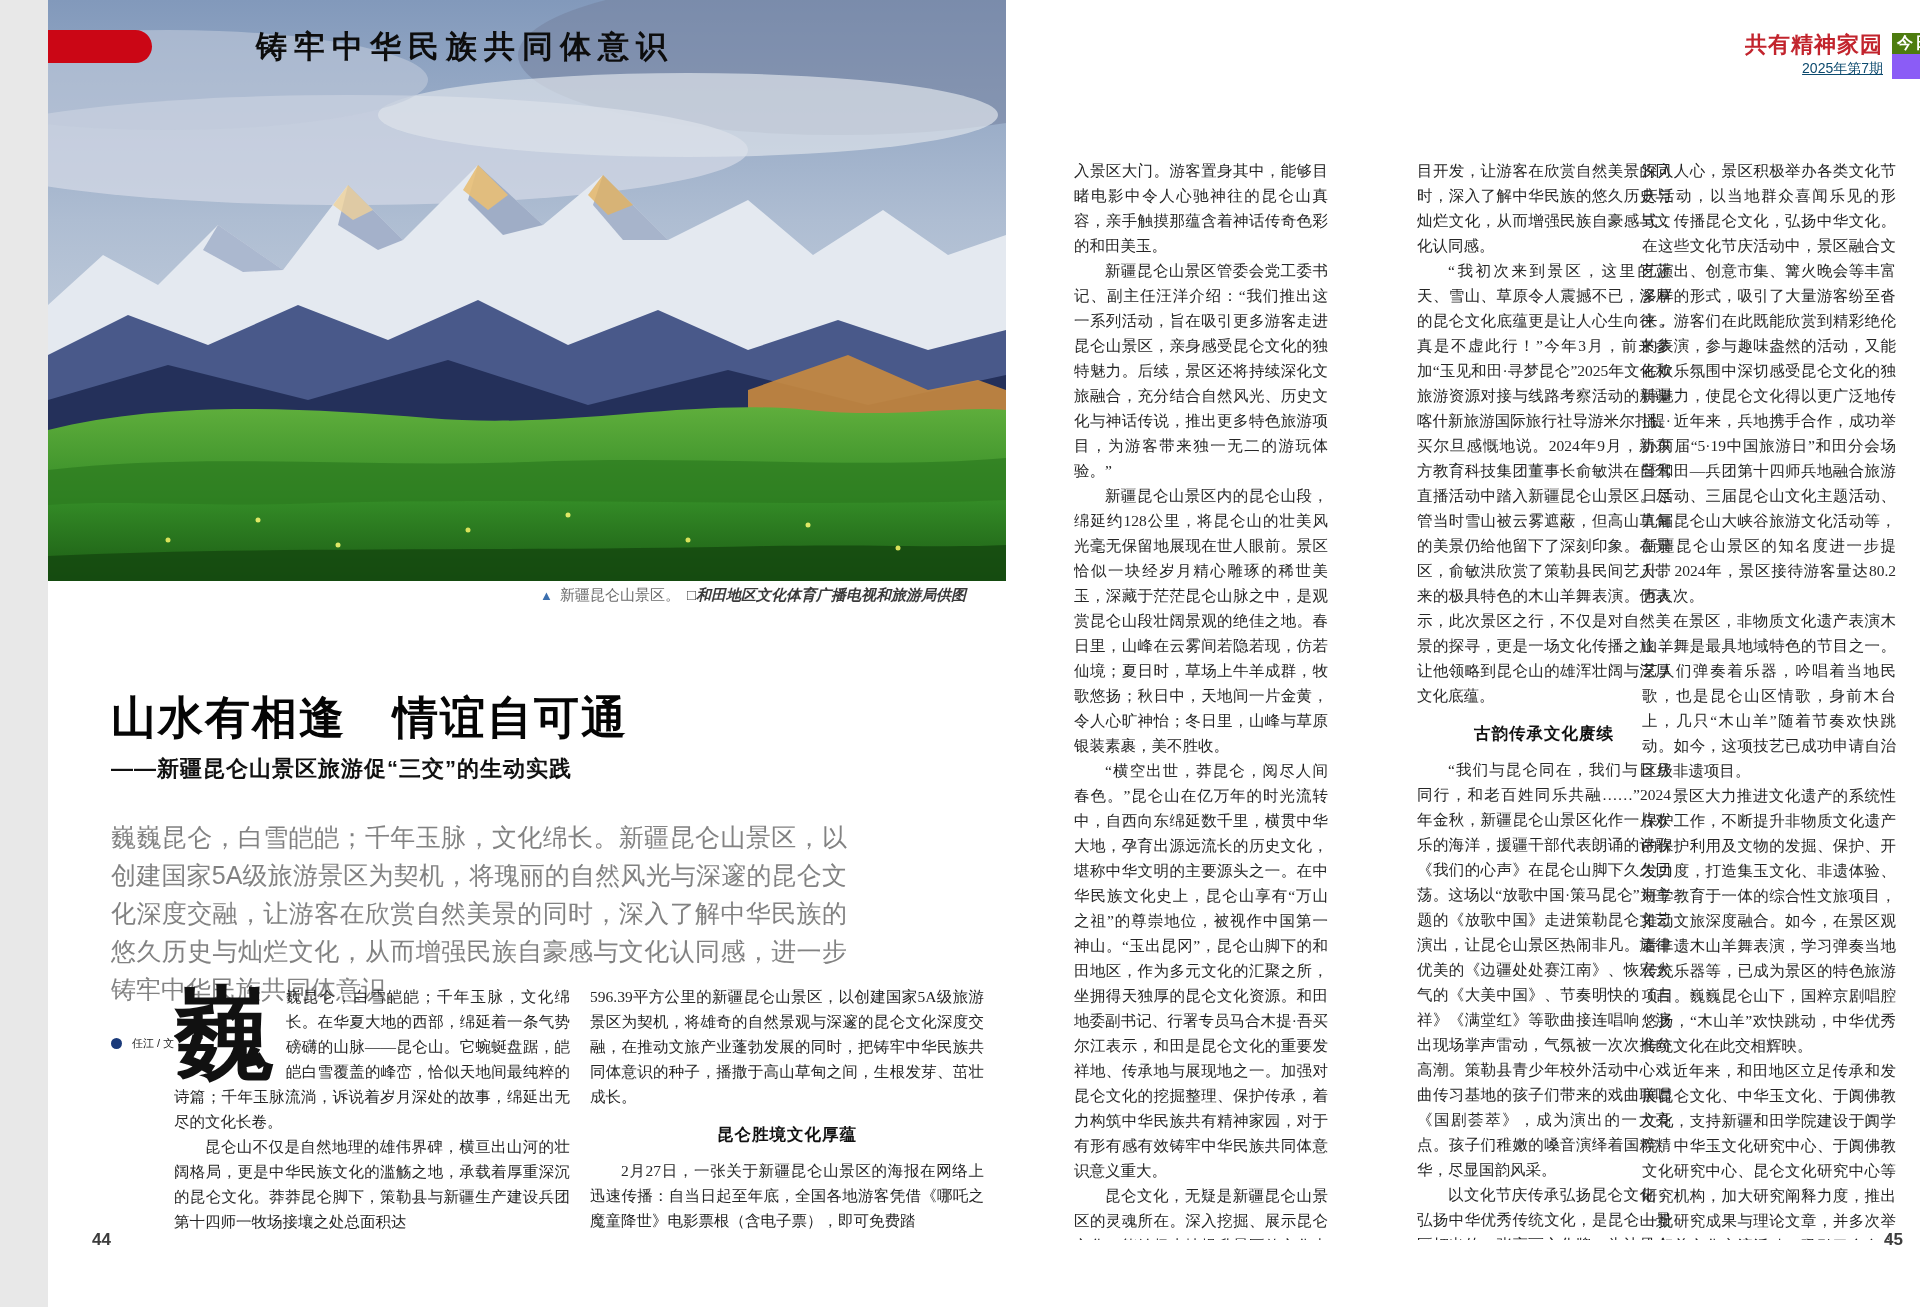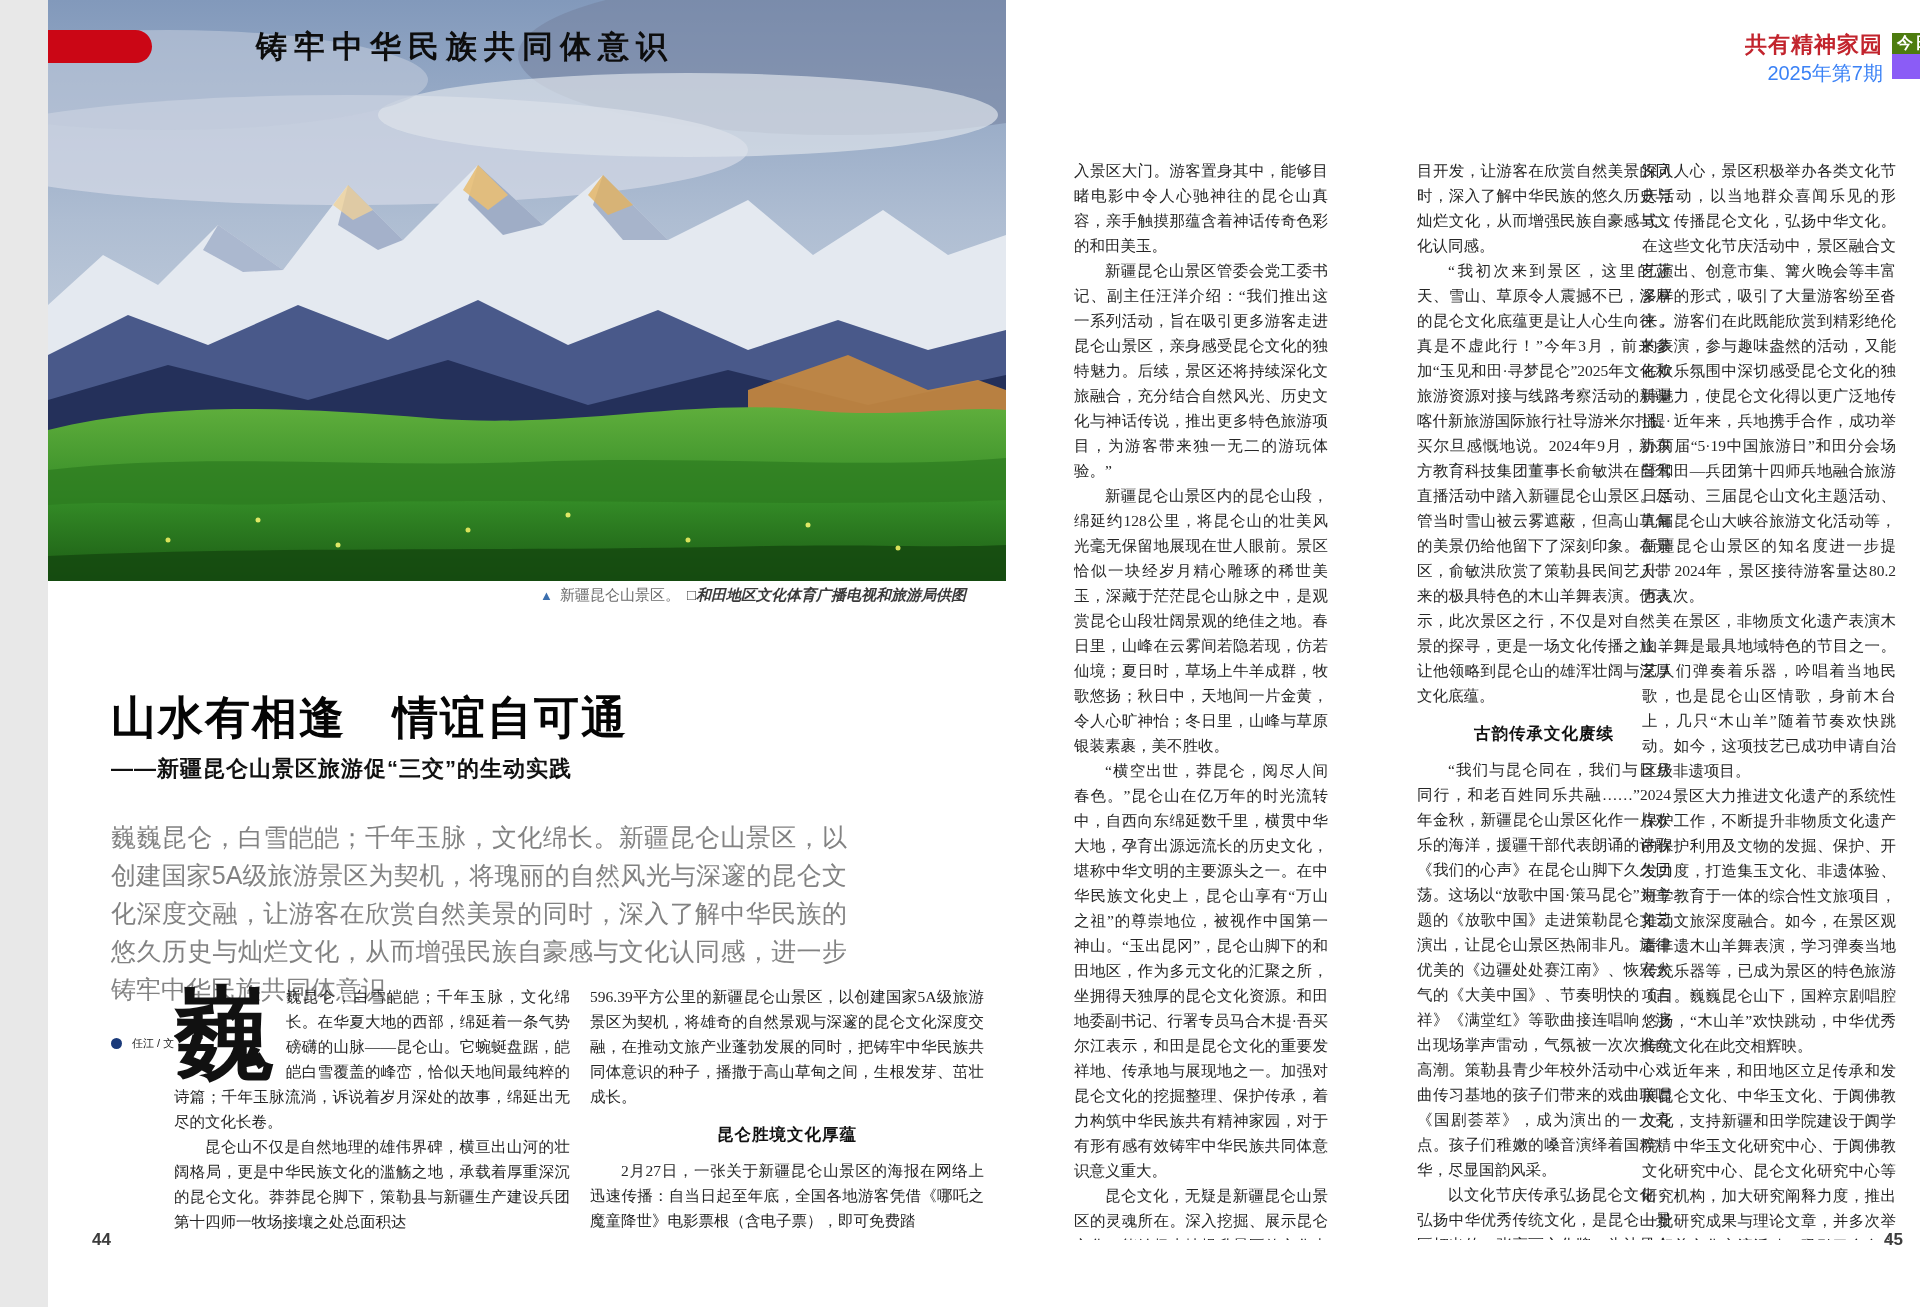--- a/index.html
+++ b/index.html
@@ -11,21 +11,21 @@
   
   .red-tab{position:absolute;left:0;top:30px;width:104px;height:33px;background:#cb0615;
            border-radius:0 17px 17px 0;}
   .eyebrow{position:absolute;left:208px;top:26px;font-size:31px;font-weight:700;color:#0d0d0d;
            letter-spacing:7px;font-family:"Liberation Serif","DejaVu Serif",serif;}
   .brand-wrap{position:absolute;left:1500px;top:33px;width:390px;display:flex;
               justify-content:flex-end;align-items:flex-start;gap:9px;
               font-family:"Liberation Sans","DejaVu Sans",sans-serif;}
   .brand-txt{text-align:right;}
   .brand{font-size:22px;font-weight:800;color:#c2242d;letter-spacing:1px;line-height:24px;}
-  .issue{font-size:20px;color:#3b82f6;margin-top:3px;}
+  .issue{font-size:14px;color:#0c4a6e;margin-top:3px;text-decoration:underline;}
   .logo{width:46px;height:46px;display:flex;flex-direction:column;overflow:hidden;}
   .logo span{flex:1;display:flex;align-items:center;justify-content:center;
              font-size:16px;font-weight:700;color:#fff;letter-spacing:2px;}
   .logo .l1{background:#4d7c0f;}
   .logo .l2{background:#8b5cf6;padding-left:46px;}
   
   .caption{position:absolute;left:0;top:586px;width:918px;display:flex;justify-content:flex-end;
            align-items:center;gap:7px;font-family:"Liberation Sans","DejaVu Sans",sans-serif;
            font-size:15px;}
   .cap-marker{color:#3b6fae;font-size:13px;line-height:15px;}

